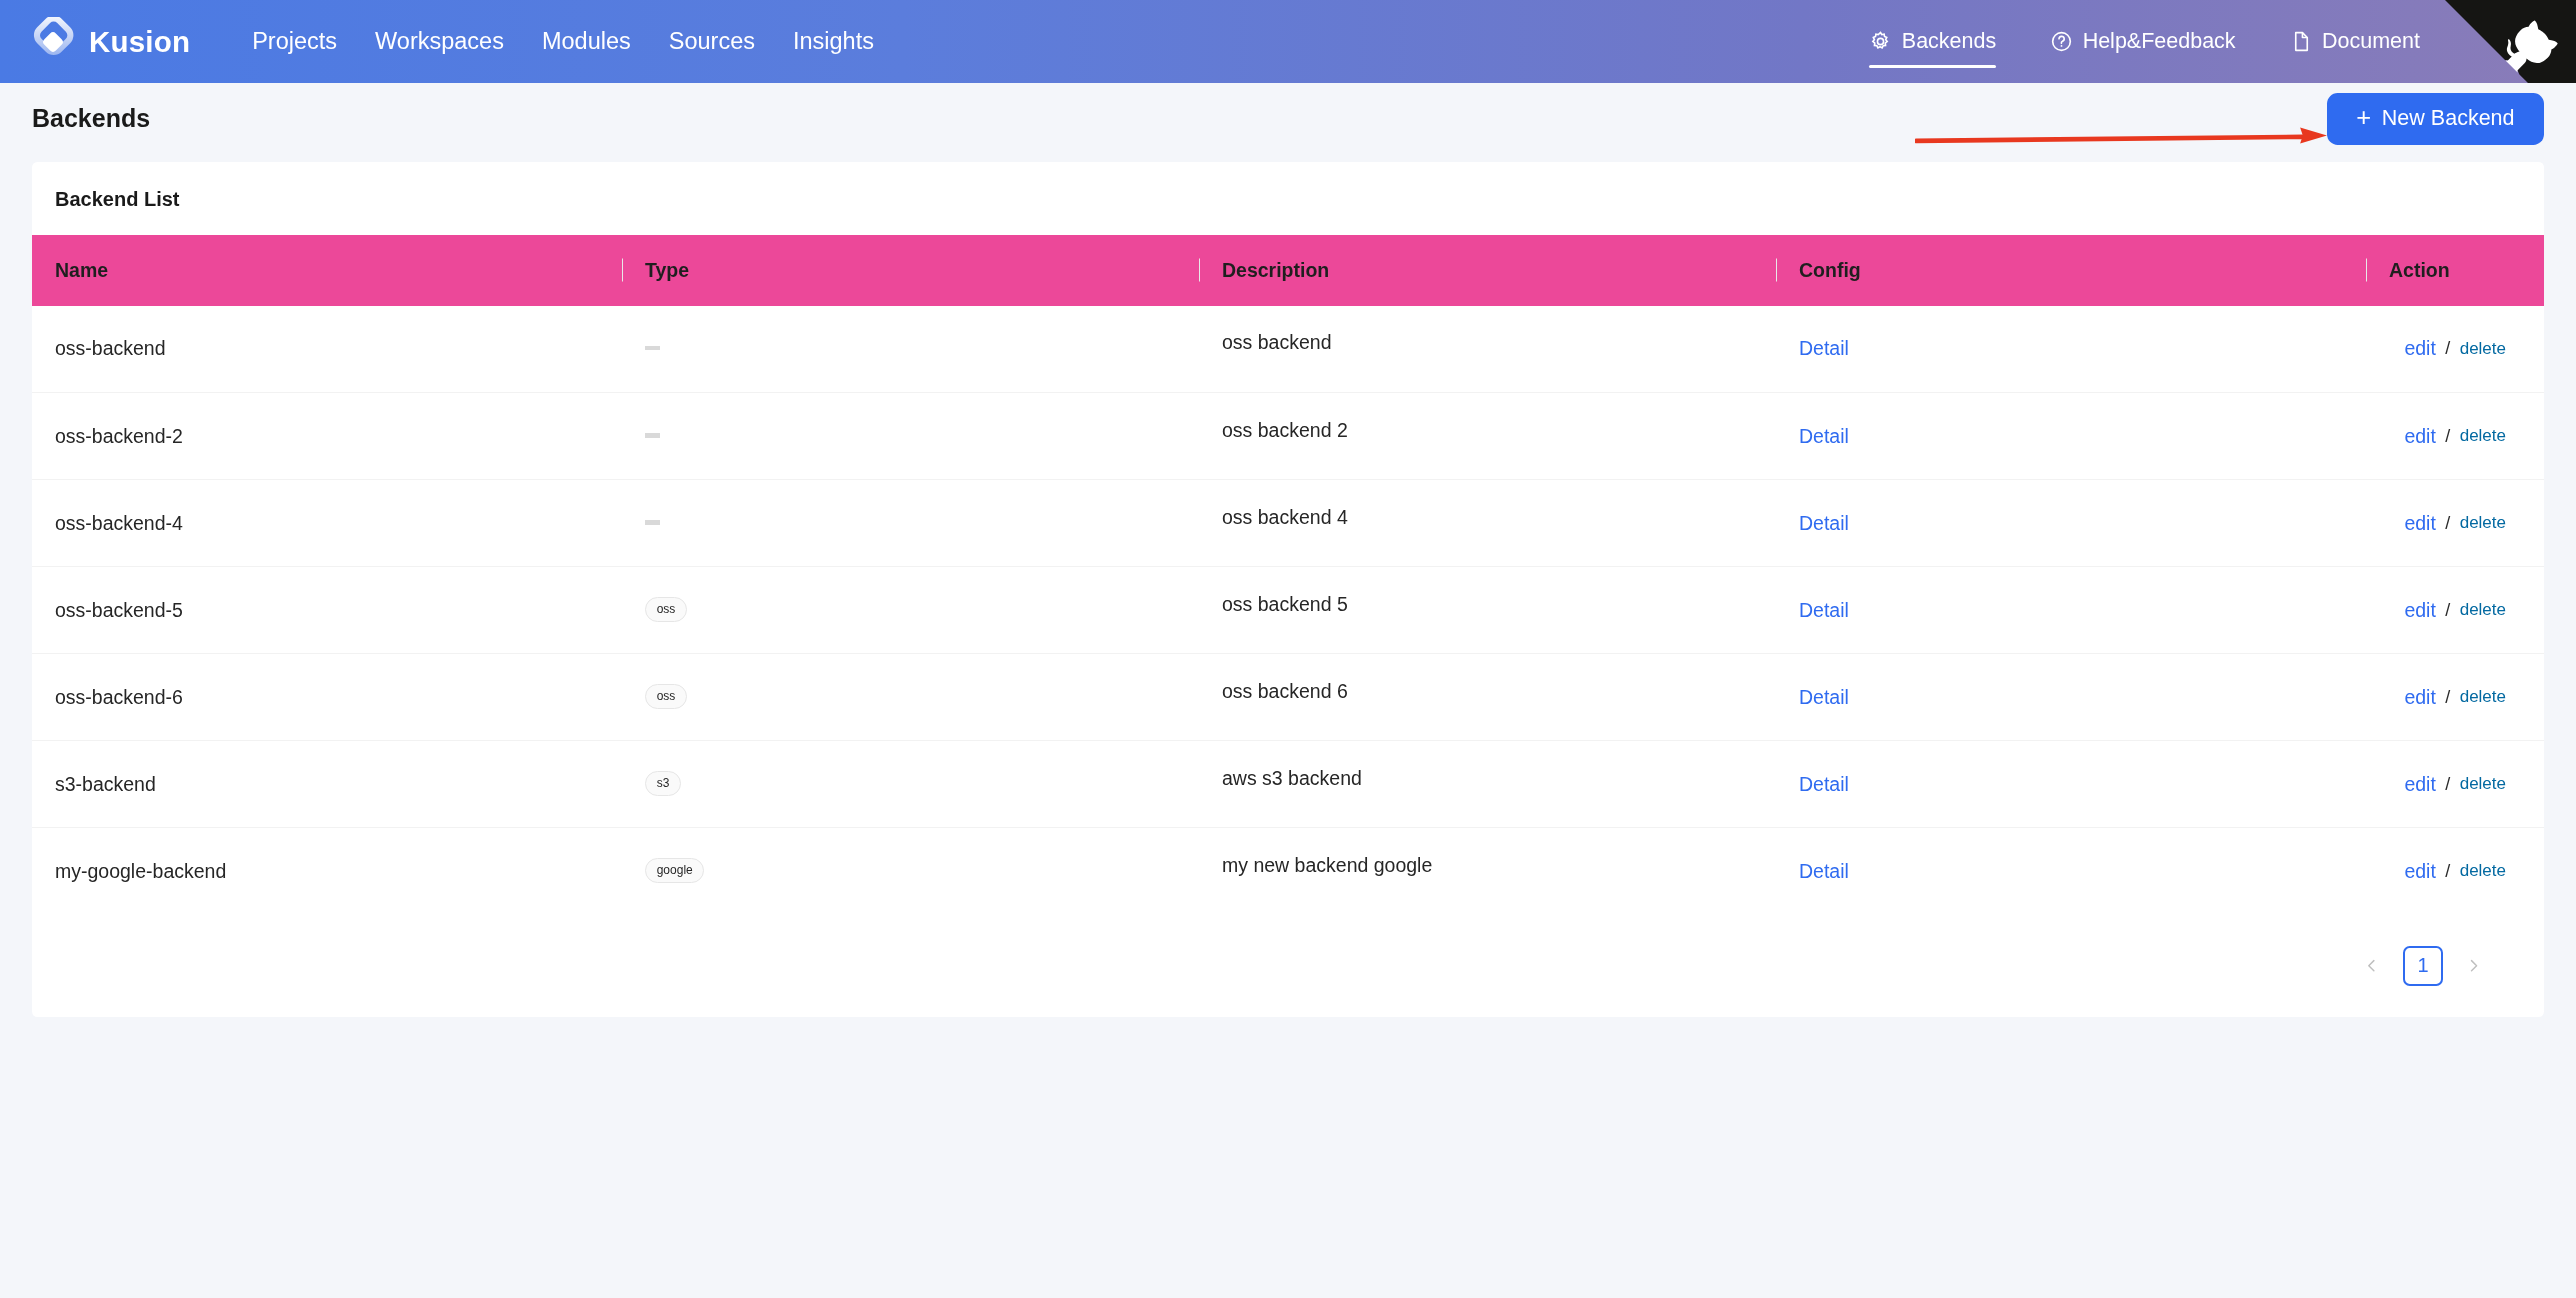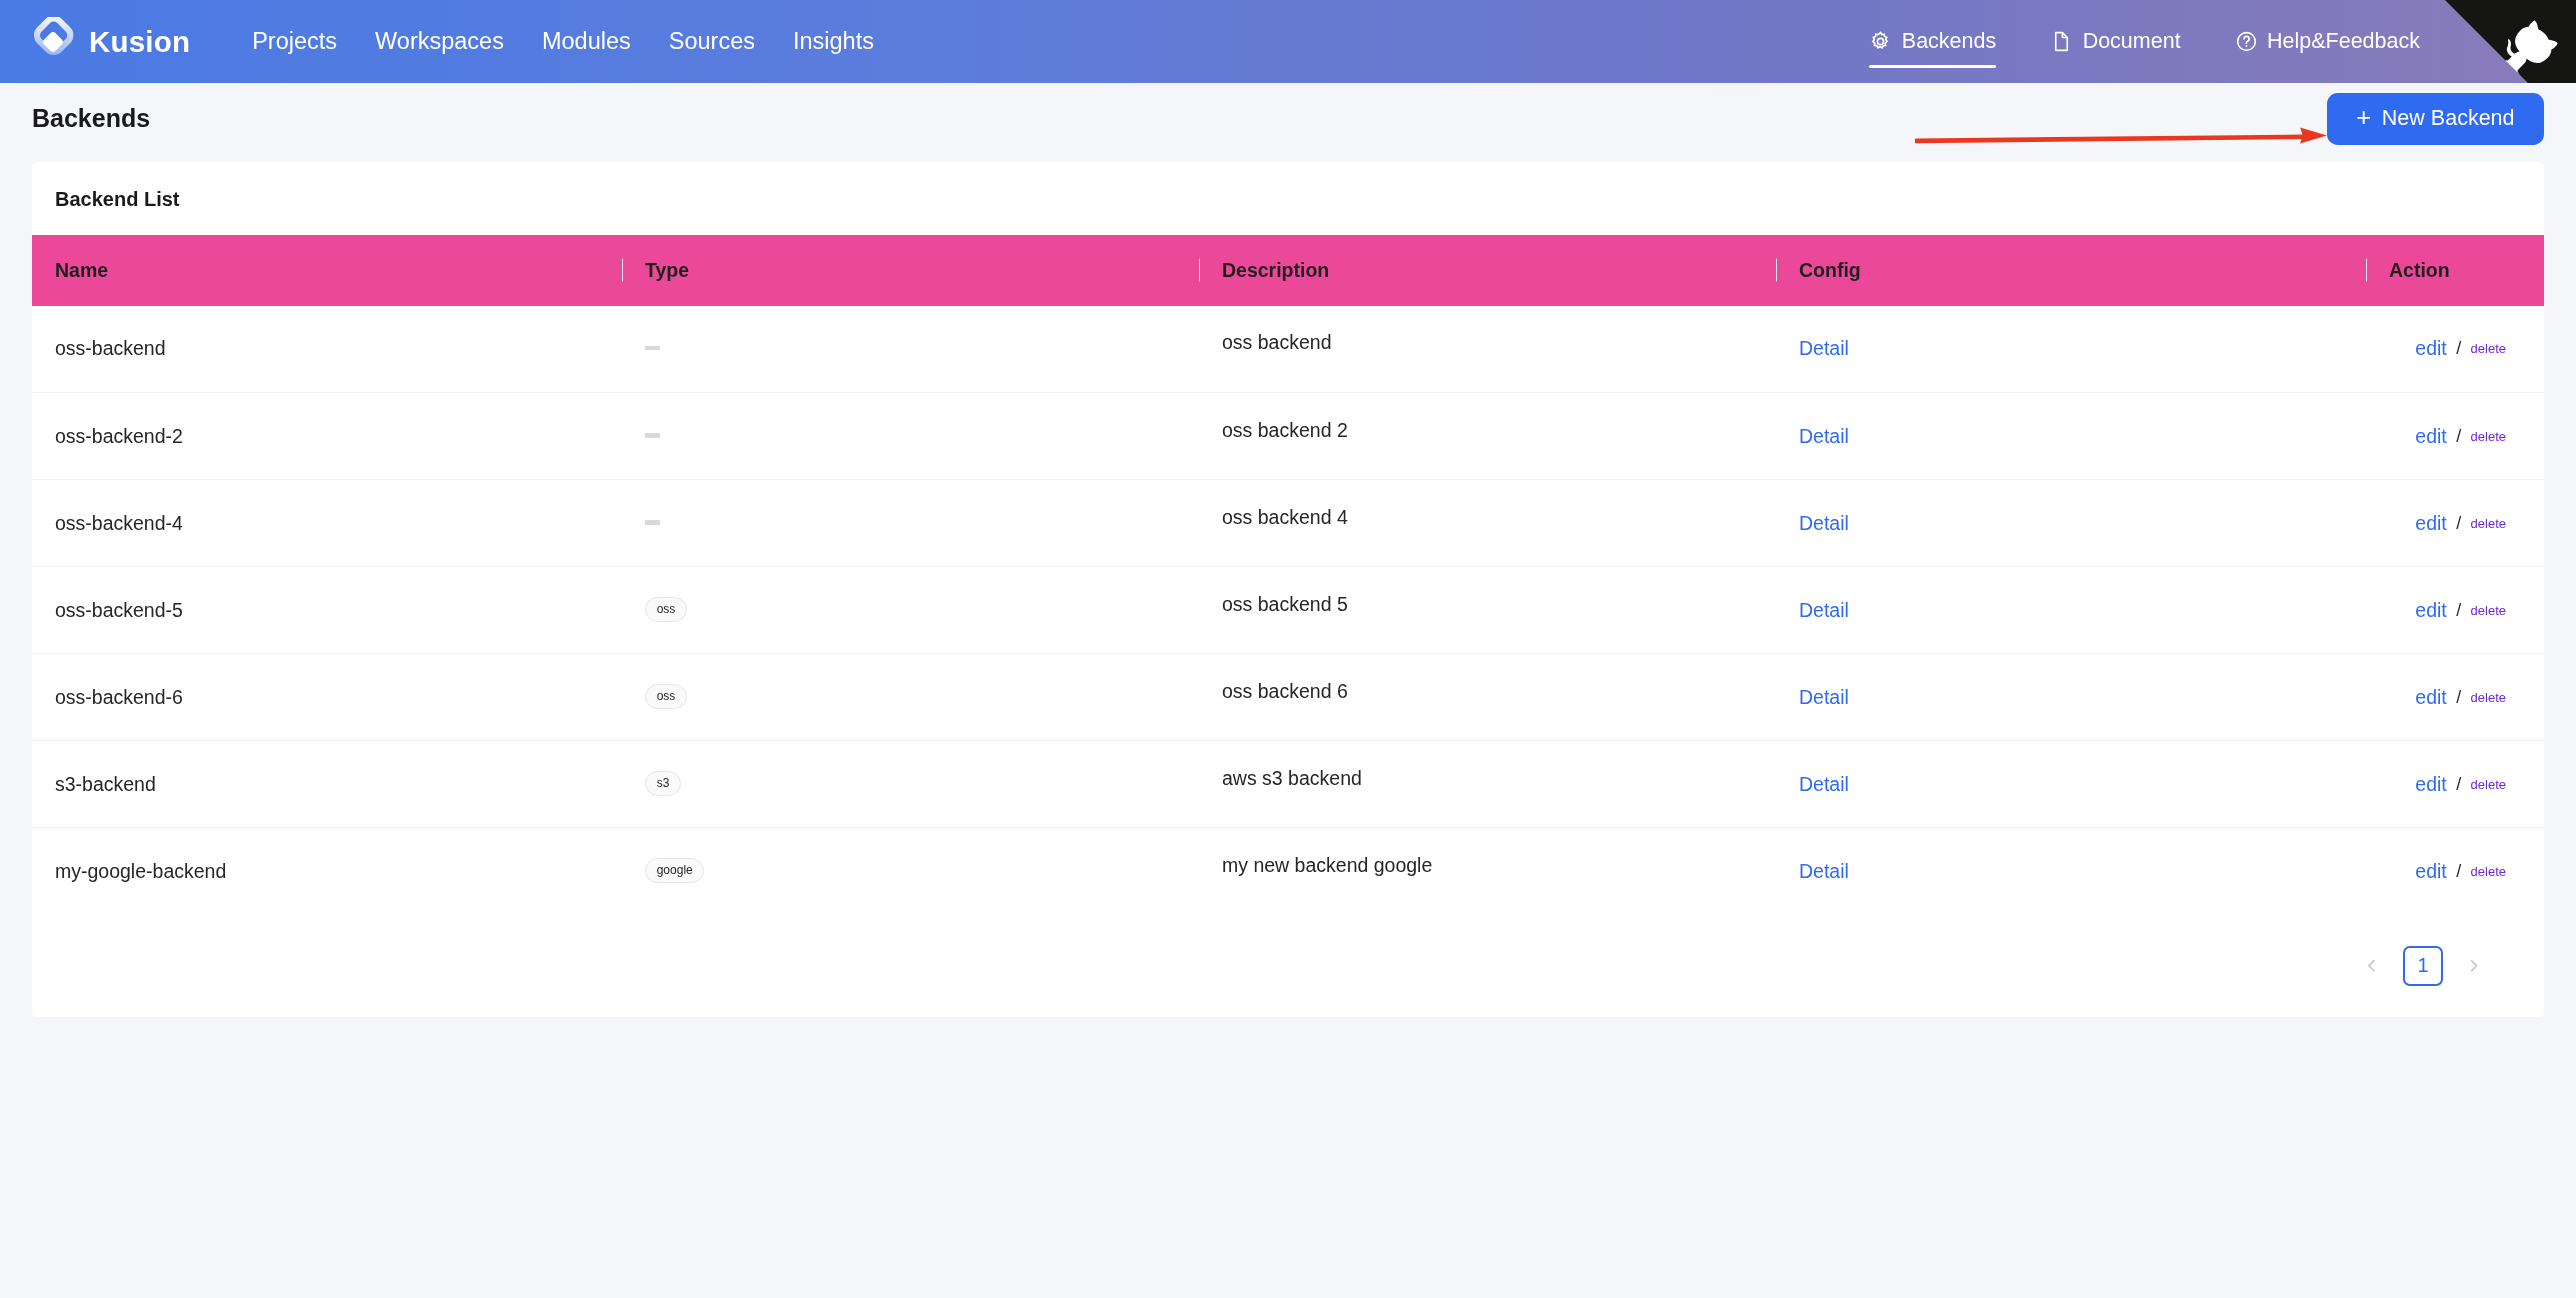--- a/index.html
+++ b/index.html
@@ -263,21 +263,21 @@
 
   .action-cell {
     display: flex;
     align-items: center;
     justify-content: flex-end;
     gap: 9.4px;
     padding-right: 38px;
   }
 
   .link-edit { color: #2f6bf0; cursor: pointer; font-size: 19.5px; }
-  .link-delete { color: #6d28d9; cursor: pointer; font-size: 13px; }
+  .link-delete { color: #0369a1; cursor: pointer; font-size: 17px; }
   .action-sep { color: #2b2b2b; font-size: 18px; }
 
   
   .pagination {
     display: flex;
     align-items: center;
     justify-content: flex-end;
     gap: 12px;
     padding: 31px 51px 31px 0;
   }
@@ -342,37 +342,37 @@
         <svg width="23" height="23" viewBox="0 0 24 24" fill="none" stroke="#ffffff" stroke-width="1.7">
           <circle cx="12" cy="12" r="3.2"></circle>
           <path d="M12 2.6l1.3 2.2 2.5-.5.4 2.5 2.3 1-1.1 2.3 1.6 1.9-2 1.6.3 2.5-2.5.3-1.1 2.3-2.2-1.2-2.2 1.2-1.1-2.3-2.5-.3.3-2.5-2-1.6 1.6-1.9-1.1-2.3 2.3-1 .4-2.5 2.5.5z"></path>
         </svg>
       </span>
       <span>Backends</span>
     </div>
 
     <div class="nav-right-item">
       <span class="nav-icon">
-        <svg width="23" height="23" viewBox="0 0 24 24" fill="none" stroke="#ffffff" stroke-width="1.7" stroke-linejoin="round">
-          <path d="M6 2.8h7l5 5v13.4H6z"></path>
-          <path d="M13 2.8v5h5"></path>
-        </svg>
-      </span>
-      <span>Document</span>
-    </div>
-
-    <div class="nav-right-item">
-      <span class="nav-icon">
         <svg width="23" height="23" viewBox="0 0 24 24" fill="none" stroke="#ffffff" stroke-width="1.7">
           <circle cx="12" cy="12" r="9.2"></circle>
           <path d="M9.4 9.2a2.7 2.7 0 1 1 3.4 2.7c-.6.2-.9.7-.9 1.4v.6" stroke-linecap="round"></path>
           <circle cx="12" cy="16.6" r="0.95" fill="#ffffff" stroke="none"></circle>
         </svg>
       </span>
       <span>Help&amp;Feedback</span>
+    </div>
+
+    <div class="nav-right-item">
+      <span class="nav-icon">
+        <svg width="23" height="23" viewBox="0 0 24 24" fill="none" stroke="#ffffff" stroke-width="1.7" stroke-linejoin="round">
+          <path d="M6 2.8h7l5 5v13.4H6z"></path>
+          <path d="M13 2.8v5h5"></path>
+        </svg>
+      </span>
+      <span>Document</span>
     </div>
 
   </div>
 
   <a class="gh-corner">
     <svg width="131" height="131" viewBox="0 0 250 250" aria-hidden="true">
       <path d="M0,0 L115,115 L130,115 L142,142 L250,250 L250,0 Z" fill="#151513"></path>
       <path d="M128.3,109.0 C113.8,99.7 119.0,89.6 119.0,89.6 C122.0,82.7 120.5,78.6 120.5,78.6 C119.2,72.0 123.4,76.3 123.4,76.3 C127.3,80.9 125.5,87.3 125.5,87.3 C122.9,97.6 130.6,101.9 134.4,103.2" fill="#ffffff" style="transform-origin:130px 106px"></path>
       <path d="M115.0,115.0 C114.9,115.1 118.7,116.5 119.8,115.4 L133.7,101.8 C136.9,99.2 139.9,98.4 142.2,98.6 C133.8,88.0 127.5,74.4 143.8,58.0 C148.5,53.4 154.0,51.2 159.7,51.0 C160.3,49.4 163.2,43.0 171.0,39.0 C171.0,39.0 176.0,40.4 178.0,56.0 C183.0,58.0 187.0,61.0 190.0,64.0 C193.0,67.0 196.0,71.0 198.0,76.0 C213.0,78.0 215.0,83.0 215.0,83.0 C211.0,90.8 204.6,93.7 203.0,94.3 C202.8,100.0 200.6,105.5 196.0,110.2 C179.6,126.5 166.0,120.2 155.4,111.8 C155.6,114.1 154.8,117.1 152.2,120.3 L138.6,134.2 C137.5,135.3 138.9,139.1 139.0,139.0 Z" fill="#ffffff"></path>
     </svg>

